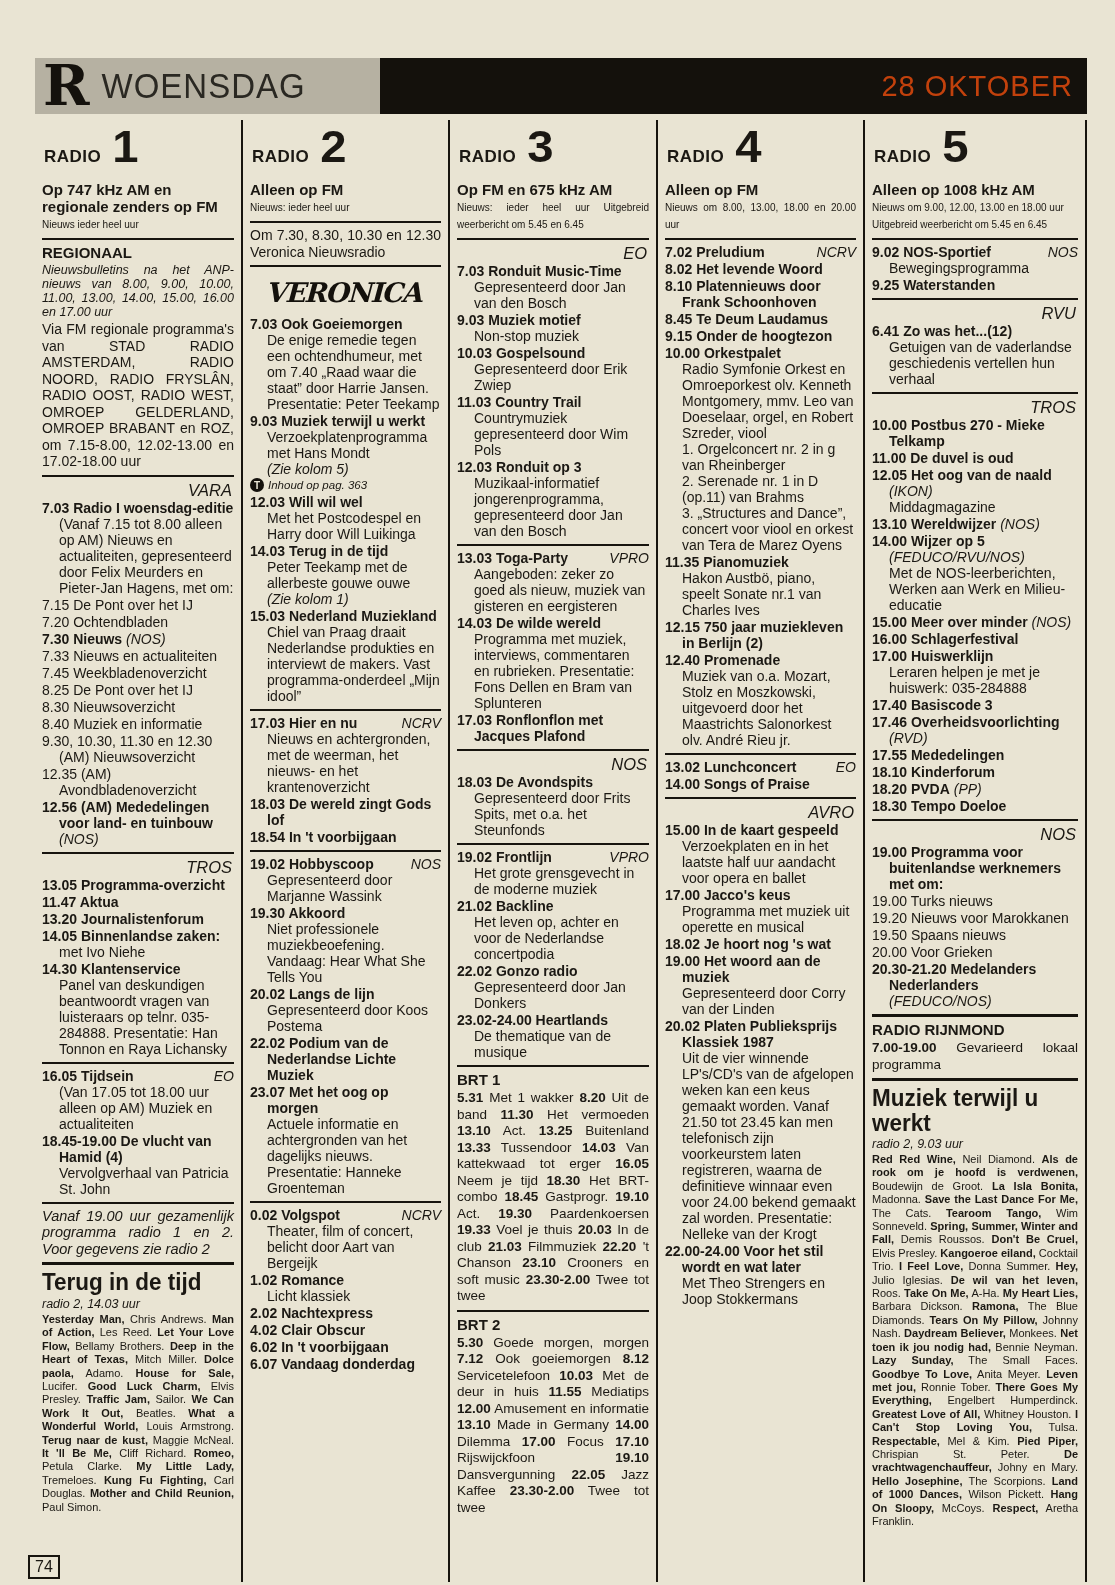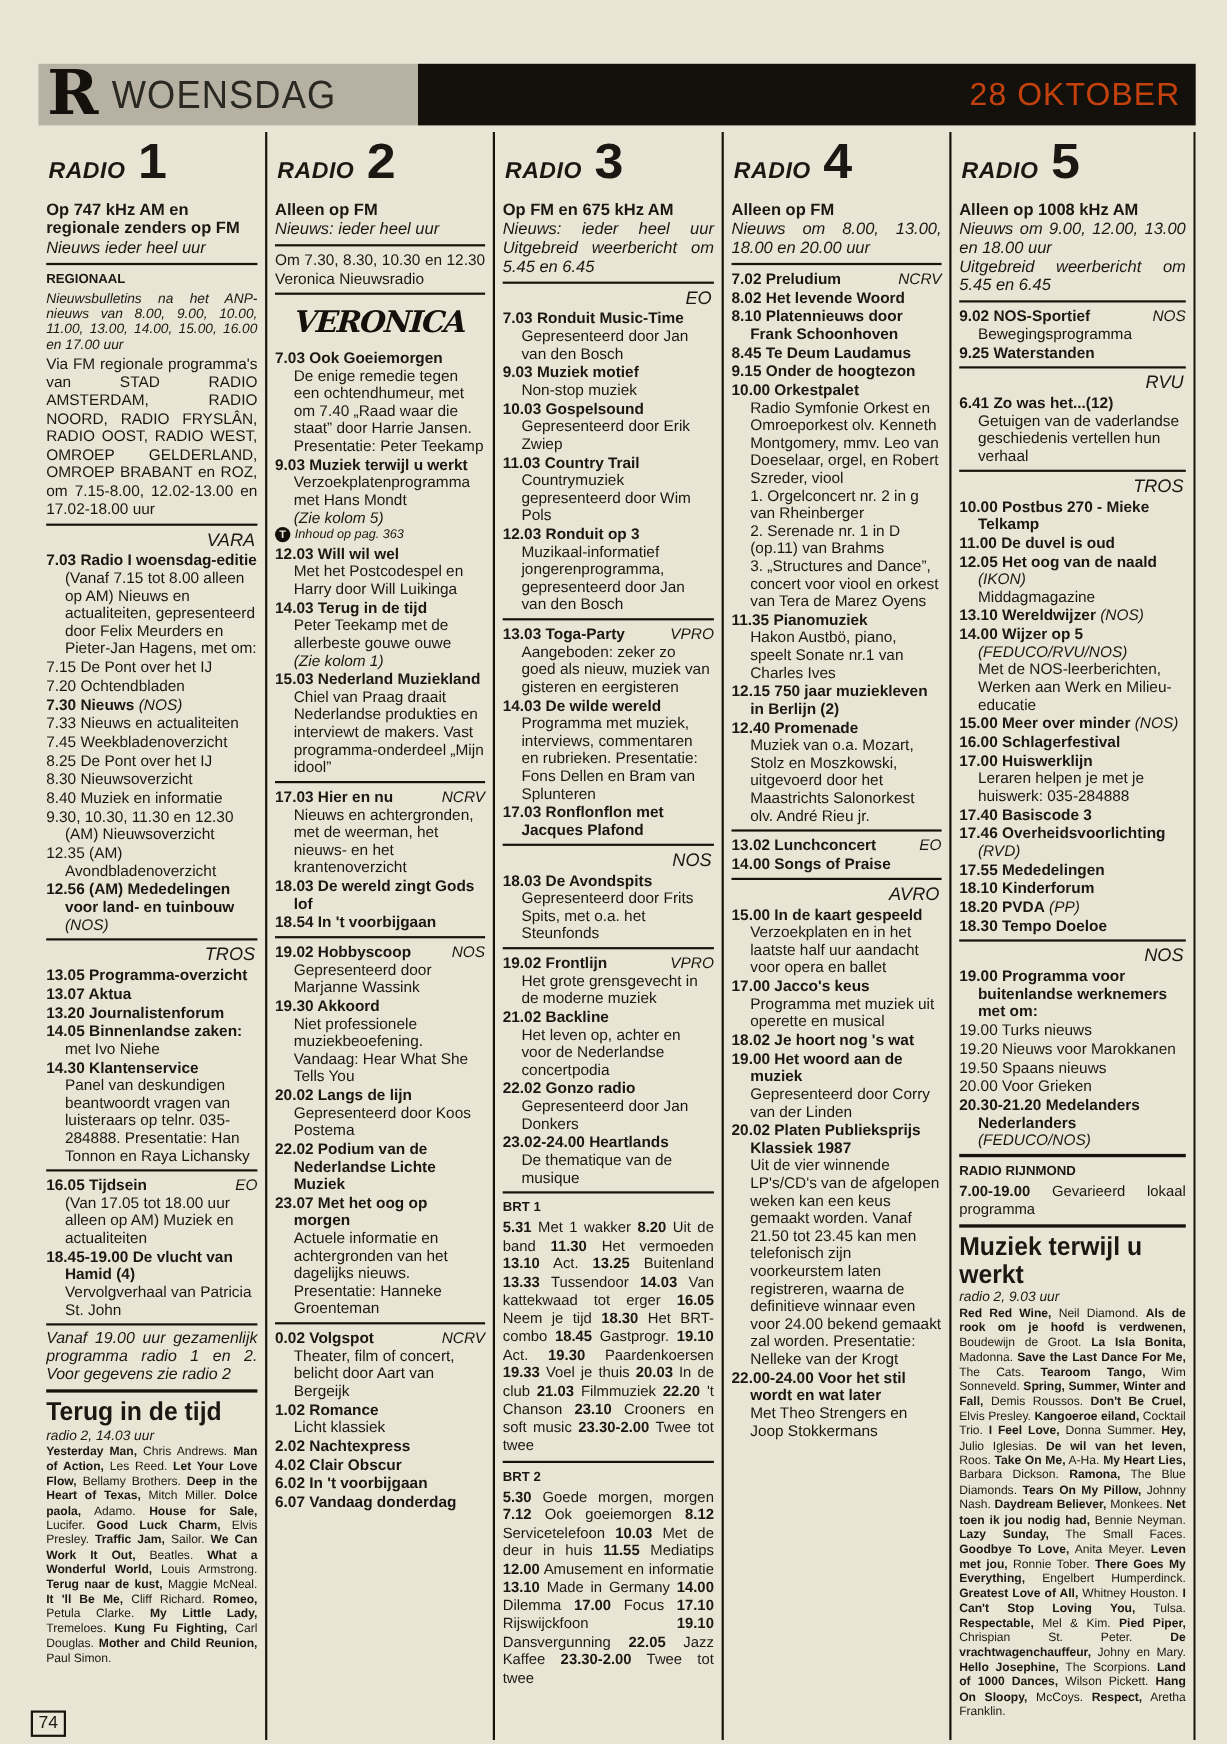--- a/index.html
+++ b/index.html
@@ -33,30 +33,30 @@
   
   .columns { display:flex; margin-top:6px; height:1462px; overflow:hidden; }
   .column { padding:2px 7px 0 7px; border-right:2px solid #17140e; overflow:hidden; }
   .column:nth-child(1){ width:208px; }
   .column:nth-child(2){ width:207px; }
   .column:nth-child(3){ width:208px; }
   .column:nth-child(4){ width:207px; }
   .column:nth-child(5){ width:222px; }
 
   .col-head { display:flex; align-items:baseline; gap:12px; margin:8px 0 14px 2px; }
-  .st  { font-size:21px; font-weight:bold; letter-spacing:0.5px;font-style:italic; }
+  .st  { font-size:17px; font-weight:bold; letter-spacing:0.5px; }
   .num { font-size:45px; font-weight:bold; line-height:0.75; transform:scaleX(1.05); }
 
   
   .bi   { font-weight:bold; font-size:15px; line-height:17px; margin-bottom:1px; }
-  .ii   { font-style:italic; font-size:15px; line-height:17px; text-align:justify; }
+  .ii   { font-size:10px; line-height:17px; text-align:justify; }
   .si   { font-style:italic; font-size:12.5px; line-height:14px; margin:2px 0; text-align:justify; }
   .pp   { font-size:14px; line-height:16.5px; text-align:justify; margin:2px 0; }
   .itp  { font-style:italic; font-size:14.5px; line-height:16.5px; text-align:justify; margin:2px 0; }
-  .hdg  { font-weight:bold; font-size:12px; line-height:17px; margin-top:3px; }
+  .hdg  { font-weight:bold; font-size:15px; line-height:17px; margin-top:3px; }
   .bcr  { font-style:italic; font-size:16.5px; line-height:18px; text-align:right; margin:1px 2px 1px 0; }
   .sect { font-weight:bold; font-size:22.5px; line-height:24px; margin:5px 0 3px; transform:scaleY(1.05); transform-origin:left top; }
   .rule { border-top:2px solid #17140e; margin:5px 0 4px; }
   .rule.thick { border-top:3px solid #17140e; }
 
   .vlogo {
     font-family:"DejaVu Serif","Liberation Serif",serif;
     font-weight:bold; font-style:italic; font-size:27px; letter-spacing:-1.5px;
     text-align:center; margin:10px 0 8px; color:#14110c; transform:skewX(-4deg);
   }
@@ -150,21 +150,21 @@
         </div>
         <div class="prog">
           <div class="pline"><span class="ptime">12.56</span><span class="ptitle"> (AM) Mededelingen voor land- en tuinbouw</span><span class="psfx"> (NOS)</span></div>
         </div>
         <div class="rule"></div>
         <div class="bcr">TROS</div>
         <div class="prog">
           <div class="pline"><span class="ptime">13.05</span><span class="ptitle"> Programma-overzicht</span></div>
         </div>
         <div class="prog">
-          <div class="pline"><span class="ptime">13.07</span><span class="ptitle"> Aktua</span></div>
+          <div class="pline"><span class="ptime">11.47</span><span class="ptitle"> Aktua</span></div>
         </div>
         <div class="prog">
           <div class="pline"><span class="ptime">13.20</span><span class="ptitle"> Journalistenforum</span></div>
         </div>
         <div class="prog">
           <div class="pline"><span class="ptime">14.05</span><span class="ptitle"> Binnenlandse zaken:</span><span class="pafter"> met Ivo Niehe</span></div>
         </div>
         <div class="prog">
           <div class="pline"><span class="ptime">14.30</span><span class="ptitle"> Klantenservice</span></div>
           <div class="pdesc">Panel van deskundigen beantwoordt vragen van luisteraars op telnr. 035-284888. Presentatie: Han Tonnon en Raya Lichansky</div>

